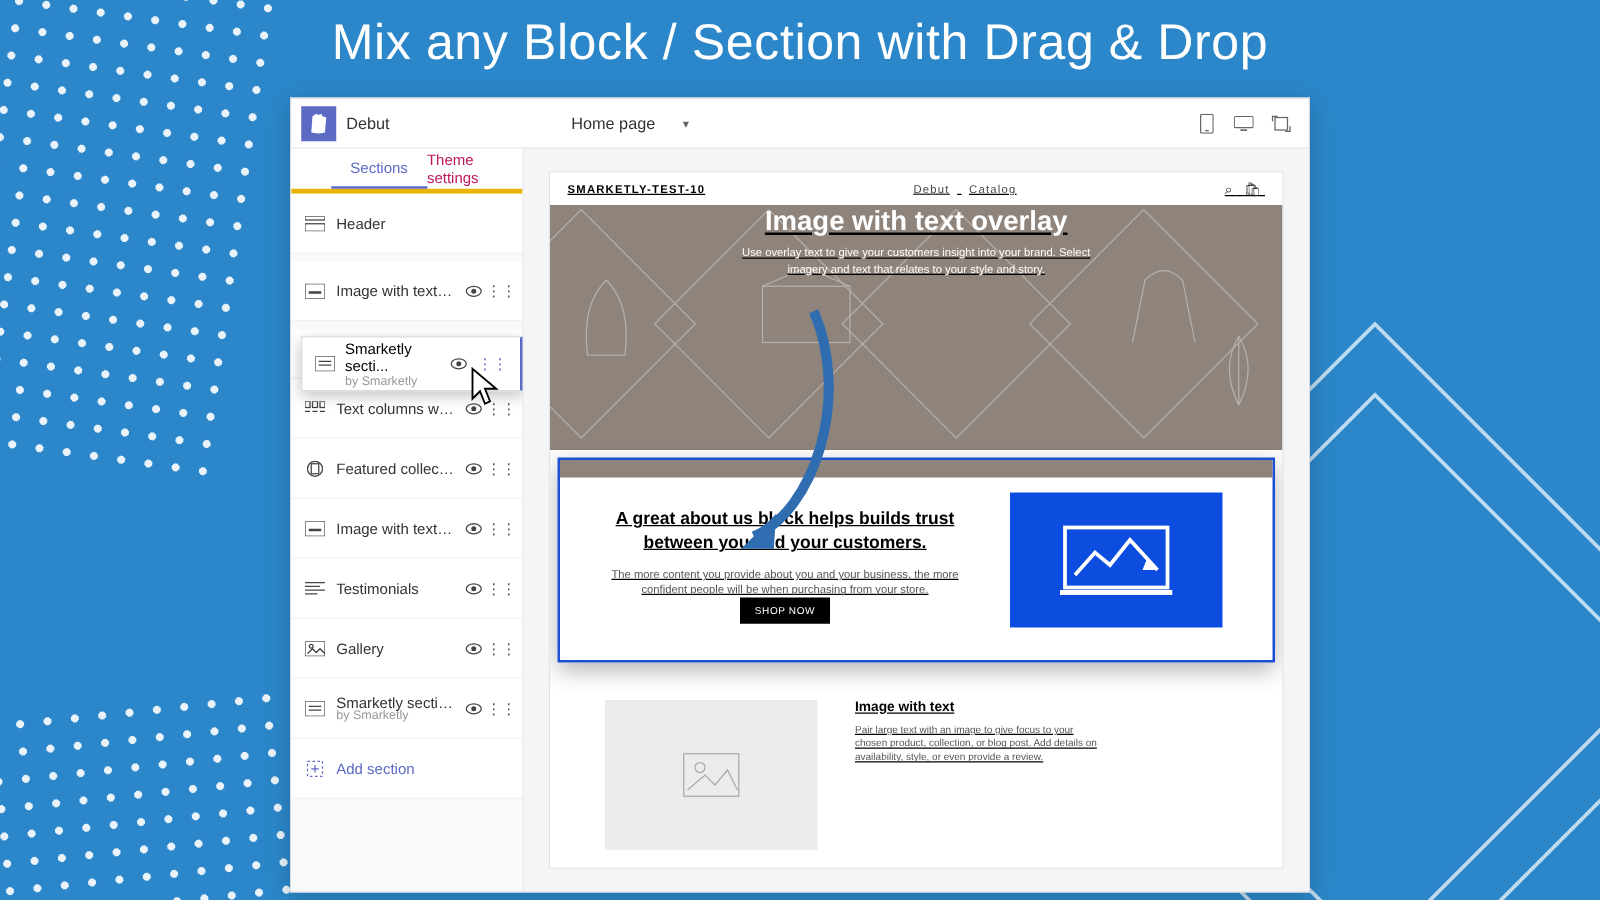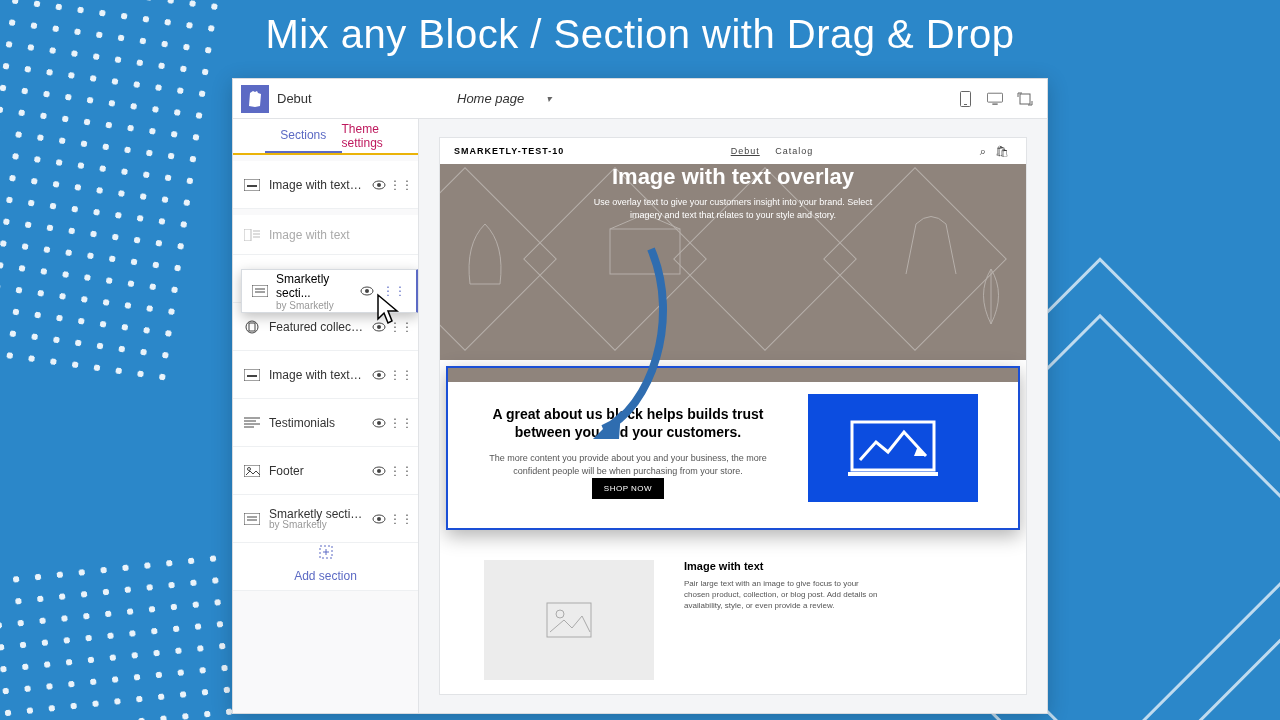--- a/index.html
+++ b/index.html
@@ -22,55 +22,55 @@
            font-size:40px; font-weight:400; letter-spacing:.5px; }
 
   .window { position:absolute; top:78px; left:232px; width:816px; height:636px;
             background:#fff; border:1px solid #d7dbe0; box-shadow:0 4px 20px rgba(0,0,0,.2); }
 
   
   .topbar { height:40px; border-bottom:1px solid #e1e3e6; display:flex; align-items:center; }
   .shopify-badge { width:28px; height:28px; background:#5c6ac4; margin:0 8px; display:flex;
                    align-items:center; justify-content:center; color:#fff; font-weight:bold; }
   .theme-name { font-size:13px; color:#333; flex:0 0 150px; }
-  .page-sel { font-size:13px; color:#333; margin-left:30px; display:flex; align-items:center; gap:22px;font-style:italic;}
+  .page-sel { font-size:13px; color:#333; margin-left:30px; display:flex; align-items:center; gap:22px;}
   .spacer { flex:1; }
   .device-icons { display:flex; gap:14px; padding-right:14px; }
   .device-icons span { width:16px; height:16px; display:inline-flex; align-items:center; justify-content:center; }
   .chev { font-size:10px; color:#666; }
 
   .body { display:flex; height:calc(100% - 40px); }
 
   
   .sidebar { width:186px; border-right:1px solid #e1e3e6; background:#fff; display:flex; flex-direction:column; overflow:hidden;}
-  .tabs { display:flex; height:36px; border-bottom:2px solid #eab308;padding-left:32px; }
+  .tabs { display:flex; height:36px; border-bottom:4px solid #eab308;padding-left:32px; }
   .tab { flex:1; display:flex; align-items:center; justify-content:center; font-size:12px; color:#be185d; cursor:pointer;}
   .tab.active { color:#5c6ac4; border-bottom:2px solid #5c6ac4; font-weight:500;}
   .sec-list { flex:1; overflow:hidden; background:#f9f9fa; position:relative;}
   .sec-item { height:48px; background:#fff; border-bottom:1px solid #eef0f2; display:flex; align-items:center;
               padding:0 10px; gap:8px; font-size:12px; color:#333; position:relative;}
   .sec-item.gap { margin-top:6px; }
   .sec-item .ico { width:18px; height:18px; flex:0 0 18px; display:flex; align-items:center; justify-content:center;}
   .sec-item .lbl { flex:1; white-space:nowrap; overflow:hidden; text-overflow:ellipsis; }
   .sec-item .sub { font-size:10px; color:#999; display:block; margin-top:-2px;}
   .sec-item .eye, .sec-item .drag { width:14px; height:14px; flex:0 0 14px; display:flex; align-items:center; justify-content:center; color:#555;}
-  .add-sec { color:#5c6ac4;flex-direction:column; }
+  .add-sec { color:#5c6ac4; }
   .add-sec .ico { color:#5c6ac4; }
 
   
   .dragging { position:absolute; top:114px; left:8px; width:178px; height:44px; background:#fff;
               border:1px solid #d7dbe0; box-shadow:0 4px 12px rgba(0,0,0,.25); display:flex; align-items:center;
               padding:0 10px; gap:8px; font-size:12px; z-index:50; border-right:3px solid #5c6ac4;}
   .dragging .lbl { flex:1; }
   .dragging .sub { font-size:10px; color:#999; display:block;}
 
   .cursor { position:absolute; top:138px; left:142px; z-index:60; }
 
   
-  .preview { flex:1; background:#f4f5f7; padding:18px 20px; overflow:hidden; position:relative;}
+  .preview { flex:1; background:#f4f5f7; padding:18px 20px; overflow:hidden; position:relative;text-decoration:underline;}
   .site { background:#fff; border:1px solid #e1e3e6; height:100%; position:relative; overflow:hidden;}
   .site-head { height:26px; display:flex; align-items:center; padding:0 14px; font-size:9px; letter-spacing:1px; }
   .site-head .brand { font-weight:bold; }
   .site-head .nav { flex:1; text-align:center; font-size:9px; color:#444;}
   .site-head .nav a { margin:0 6px; text-decoration:none; color:#444;}
   .site-head .nav a.cur { text-decoration:underline;}
   .site-head .tools { font-size:11px; color:#333; letter-spacing:3px;}
 
   .hero { height:196px; background:#8f847c; position:relative; display:flex; flex-direction:column;
           align-items:center; color:#fff; overflow:hidden;}
@@ -148,20 +148,29 @@
 
   <div class="body">
 
     <div class="sidebar">
       <div class="tabs">
         <div class="tab active">Sections</div>
         <div class="tab">Theme settings</div>
       </div>
       <div class="sec-list">
 
+        <div class="sec-item">
+          <span class="ico">
+              <svg width="16" height="12">
+                <rect x="0" y="0" width="16" height="3" fill="none" stroke="#444"></rect>
+                <rect x="0" y="6" width="16" height="6" fill="none" stroke="#444"></rect>
+              </svg>
+            </span>
+          <span class="lbl">Header</span>
+        </div>
 
         <div class="sec-item gap">
           <span class="ico">
               <svg width="16" height="12">
                 <rect x="0" y="0" width="16" height="12" fill="none" stroke="#444"></rect>
                 <rect x="3" y="6" width="10" height="2" fill="#444"></rect>
               </svg>
             </span>
           <span class="lbl">Image with text ov...</span>
           <span class="eye">
@@ -260,21 +269,21 @@
         </div>
 
         <div class="sec-item">
           <span class="ico">
               <svg width="16" height="12">
                 <rect x="0" y="0" width="16" height="12" fill="none" stroke="#444"></rect>
                 <circle cx="5" cy="4" r="1.5" fill="none" stroke="#444"></circle>
                 <path d="M2 10l4-4 3 3 3-3 4 4" fill="none" stroke="#444"></path>
               </svg>
             </span>
-          <span class="lbl">Footer</span>
+          <span class="lbl">Gallery</span>
           <span class="eye">
               <svg width="14" height="10">
                 <ellipse cx="7" cy="5" rx="6" ry="4" fill="none" stroke="#444"></ellipse>
                 <circle cx="7" cy="5" r="2" fill="#444"></circle>
               </svg>
             </span>
           <span class="drag">⋮⋮</span>
         </div>
 
         <div class="sec-item">

